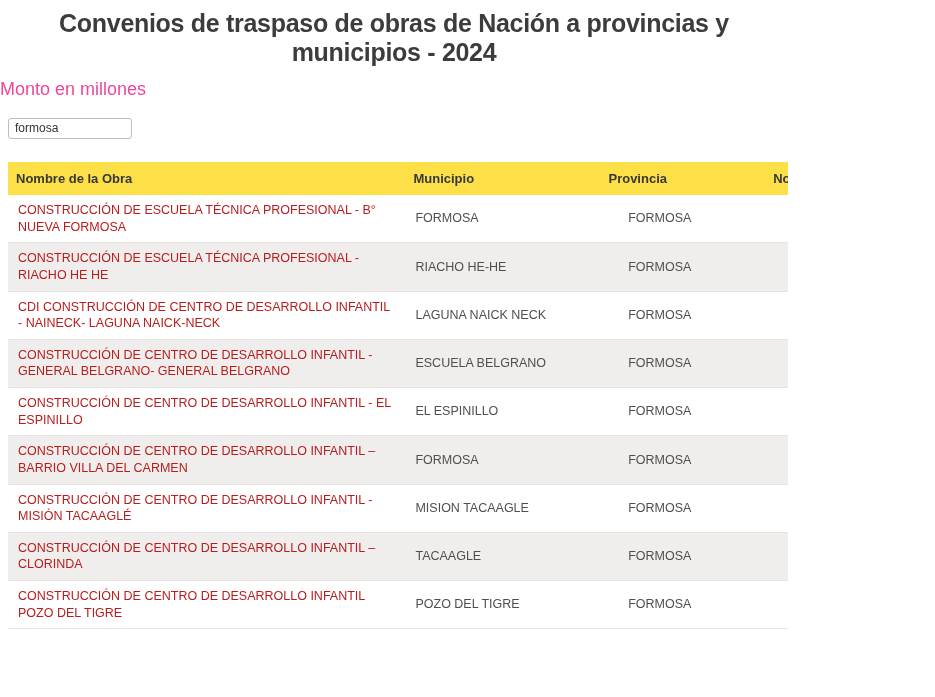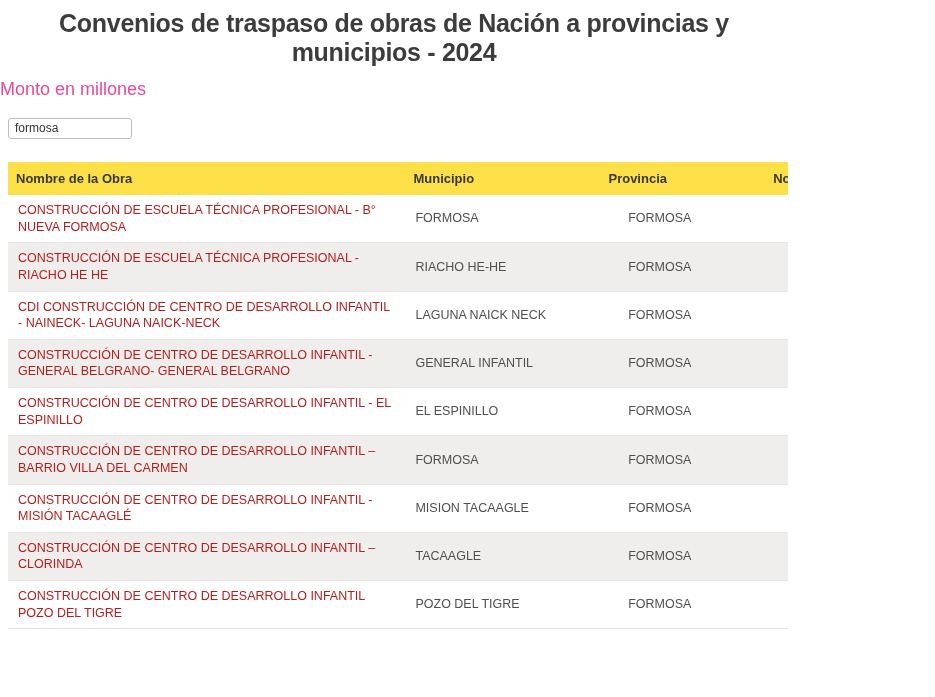--- a/index.html
+++ b/index.html
@@ -123,21 +123,21 @@
           <td class="col-monto">$ 785</td>
         </tr>
         <tr>
           <td class="col-obra">CDI CONSTRUCCIÓN DE CENTRO DE DESARROLLO INFANTIL - NAINECK- LAGUNA NAICK-NECK</td>
           <td class="col-municipio">LAGUNA NAICK NECK</td>
           <td class="col-provincia">FORMOSA</td>
           <td class="col-monto">$ 52</td>
         </tr>
         <tr>
           <td class="col-obra">CONSTRUCCIÓN DE CENTRO DE DESARROLLO INFANTIL - GENERAL BELGRANO- GENERAL BELGRANO</td>
-          <td class="col-municipio">GENERAL INFANTIL</td>
+          <td class="col-municipio">ESCUELA BELGRANO</td>
           <td class="col-provincia">FORMOSA</td>
           <td class="col-monto">$ 51</td>
         </tr>
         <tr>
           <td class="col-obra">CONSTRUCCIÓN DE CENTRO DE DESARROLLO INFANTIL - EL ESPINILLO</td>
           <td class="col-municipio">EL ESPINILLO</td>
           <td class="col-provincia">FORMOSA</td>
           <td class="col-monto">$ 44</td>
         </tr>
         <tr>

